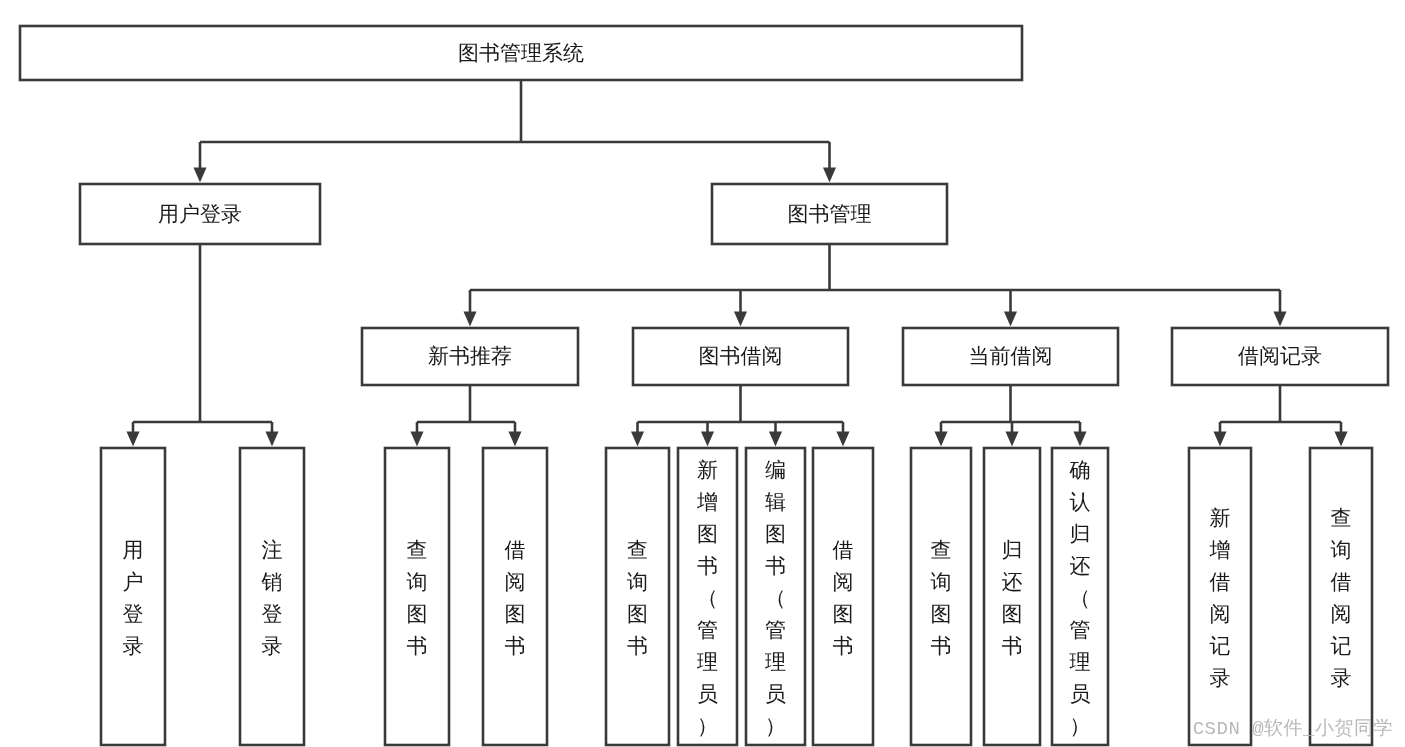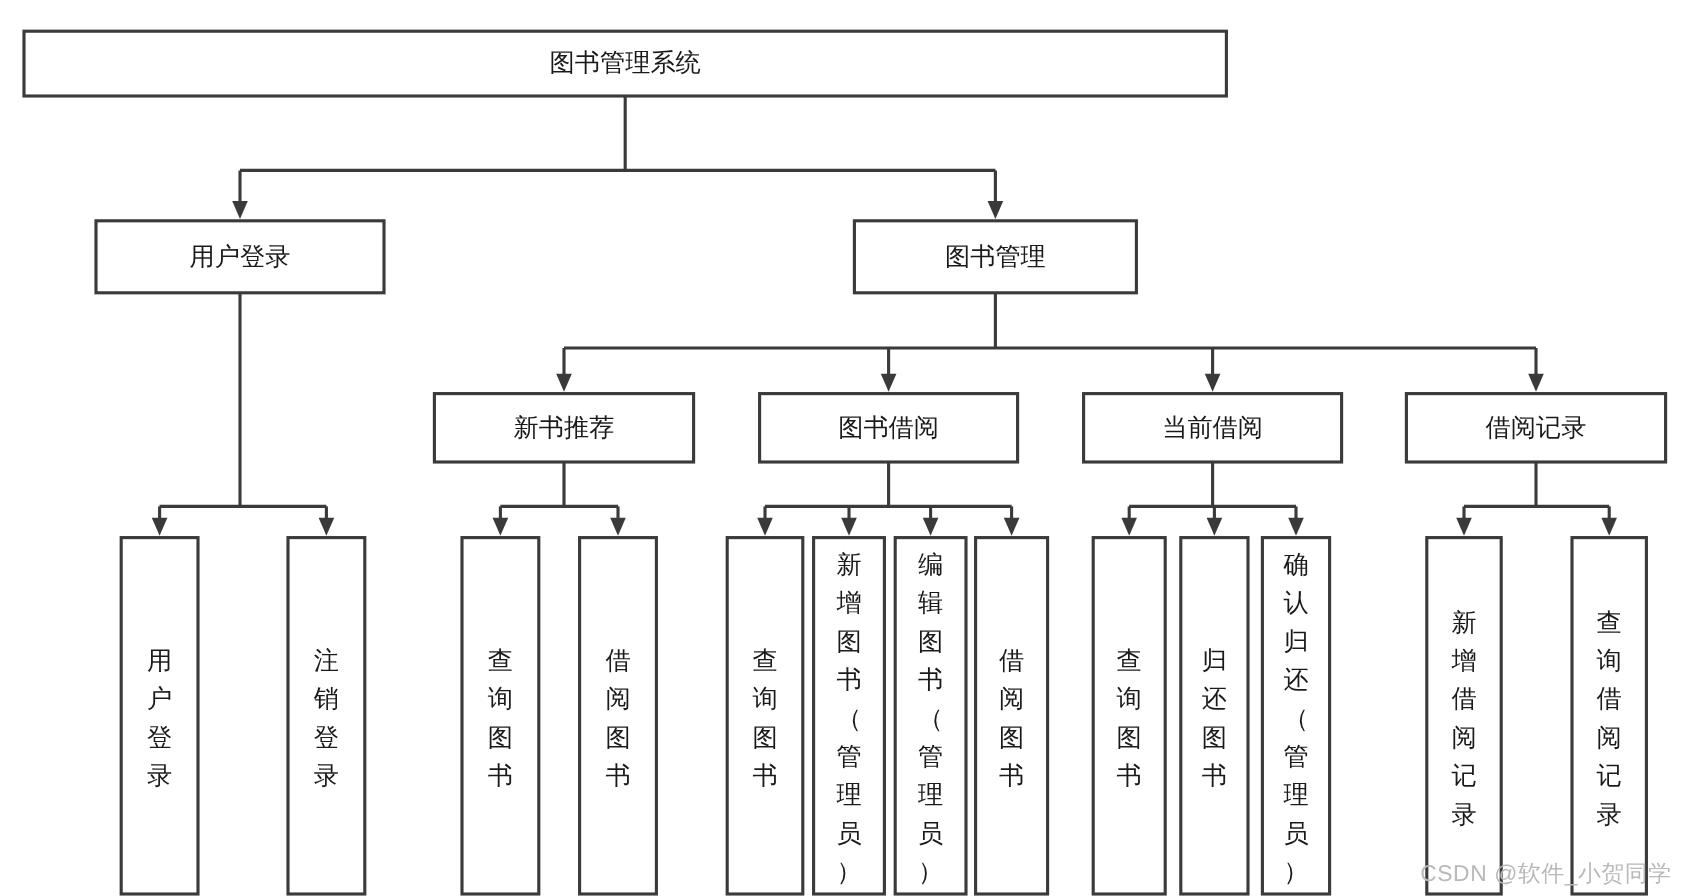--- a/index.html
+++ b/index.html
@@ -46,21 +46,21 @@
   .node-label-v {
     font-family: "Liberation Sans", "DejaVu Sans", sans-serif;
     font-size: 21px;
     fill: #1a1a1a;
     text-anchor: middle;
   }
   .watermark {
     position: absolute;
     right: 12px;
     bottom: 6px;
-    font-family: Liberation Sans, sans-serif;
+    font-family: Liberation Mono, monospace;
     font-size: 19px;
     color: #b9b9b9;
     letter-spacing: 0.5px;
     white-space: nowrap;
     user-select: none;
   }
 </style>
 </head>
 <body>
 

